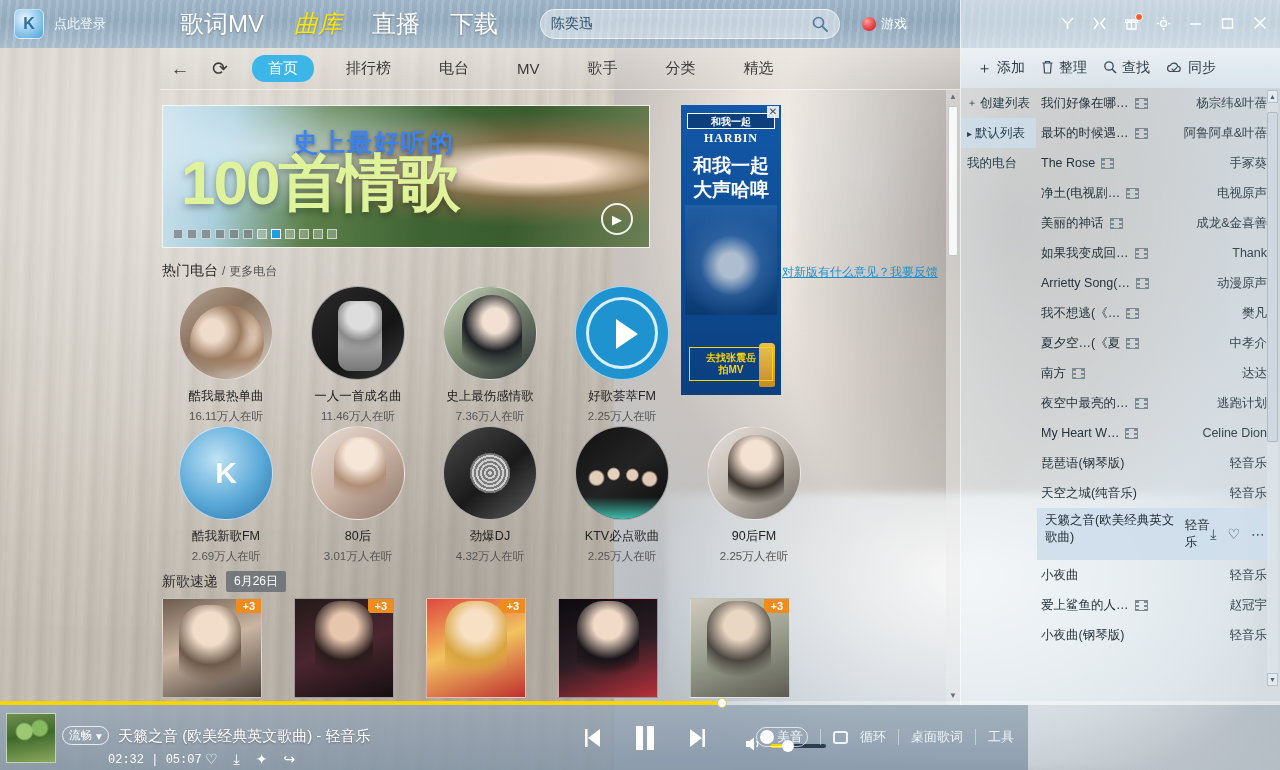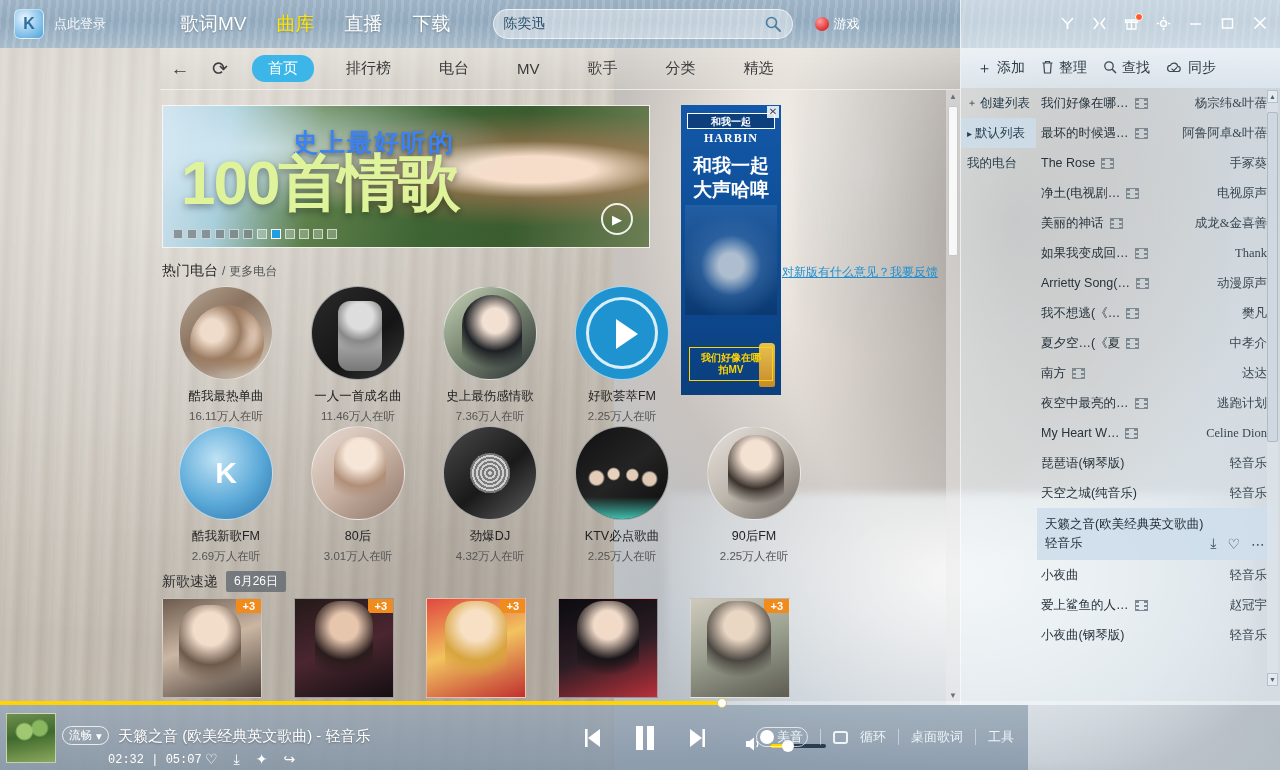--- a/index.html
+++ b/index.html
@@ -59,22 +59,22 @@
   }
   .logo {
     width:30px;height:30px;margin-left:14px;border-radius:6px;
     background: radial-gradient(circle at 35% 30%, #eaf6ff, #9ecef0 45%, #4aa3d8 100%);
     border:1px solid rgba(255,255,255,.6);
     display:flex;align-items:center;justify-content:center;
     color:#2e6f9e;font-weight:bold;font-size:16px; position:relative; z-index:2;
   }
   .login-link { margin-left:10px; color:#f2f8fc; font-size:13px; position:relative; z-index:2; }
   .mainnav { display:flex; align-items:center; gap:30px; margin-left:74px; position:relative; z-index:2;}
-  .mainnav a { color:#ffffff; font-size:19px; text-decoration:none; text-shadow:0 1px 2px rgba(0,0,0,.25); }
-  .mainnav a.active { color:#ffe600; }
+  .mainnav a { color:#ffffff; font-size:24px; text-decoration:none; text-shadow:0 1px 2px rgba(0,0,0,.25); }
+  .mainnav a.active { color:#ffe600;font-style:italic; }
   .searchbox {
     margin-left:42px; width:300px; height:30px; border-radius:15px;
     background: rgba(255,255,255,.45); border:1px solid rgba(255,255,255,.65);
     display:flex; align-items:center; padding:0 10px; position:relative; z-index:2;
   }
   .searchbox input {
     flex:1; border:none; background:transparent; outline:none;
     font-family: "Liberation Sans", sans-serif; font-size:14px; color:#2b4e6b;
   }
   .search-ico { width:18px;height:18px; }
@@ -212,22 +212,22 @@
   .rp-lists{position:absolute;left:0;top:88px;width:75px;height:100px;}
   .rp-li{height:30px;display:flex;align-items:center;padding-left:6px;font-size:12.5px;color:#29414f;cursor:pointer;gap:3px;}
   .rp-li.sel{background:rgba(205,221,234,.85);}
   .songlist{position:absolute;left:76px;top:88px;width:236px;height:600px;overflow:hidden;}
   .song{height:30px;display:flex;align-items:center;padding:0 6px 0 4px;font-size:12.5px;color:#27333c;cursor:pointer;gap:6px;}
   .song .title{flex:0 1 auto;max-width:120px;white-space:nowrap;overflow:hidden;text-overflow:ellipsis;}
   .song .mv{width:13px;height:11px;border:1px solid #7d8a93;position:relative;flex:none;}
   .song .mv:before,.song .mv:after{content:"";position:absolute;top:0;bottom:0;width:3px;
     background:repeating-linear-gradient(180deg,#7d8a93 0 2px, transparent 2px 4px);}
   .song .mv:before{left:0;} .song .mv:after{right:0;}
-  .song .artist{margin-left:auto;color:#3a4750;white-space:nowrap;overflow:hidden;text-overflow:ellipsis;max-width:96px;text-align:right;font-family:Liberation Serif, serif;}
-  .song.current{height:52px;flex-direction:column;align-items:stretch;justify-content:center;
+  .song .artist{margin-left:auto;color:#3a4750;white-space:nowrap;overflow:hidden;text-overflow:ellipsis;max-width:96px;text-align:right;}
+  .song.current{height:52px;flex-direction:row;align-items:stretch;justify-content:center;
     background:rgba(206,222,235,.9);padding:4px 8px;gap:2px;}
   .song.current .ctitle{font-size:12.5px;color:#1e2b34;}
   .song.current .crow{display:flex;align-items:center;}
   .song.current .cartist{font-size:12.5px;color:#27333c;}
   .song.current .cicons{margin-left:auto;display:flex;gap:11px;align-items:center;color:#39505f;font-size:14px;}
   .rp-scroll{position:absolute;right:2px;top:90px;width:11px;height:596px;background:rgba(225,232,238,.5);border-radius:2px;}
   .rp-thumb{position:absolute;left:0;top:22px;width:11px;height:330px;background:#cfd8e0;border:1px solid #aebac4;border-radius:2px;}
   .rp-sa{position:absolute;left:0;width:11px;height:13px;background:#e3eaf0;border:1px solid #b5c1ca;font-size:7px;text-align:center;color:#55626c;line-height:11px;}
 
   
@@ -378,21 +378,21 @@
   </div>
 
   <div class="adbox">
     <div class="brand">和我一起</div>
     <div class="brand-en">HARBIN</div>
     <div class="l1">和我一起</div>
     <div class="l2">大声哈啤</div>
     <div class="people"></div>
     <div class="bottle"></div>
     <div class="cta">
-      <span>我们好像在哪</span>
+      <span>去找张震岳</span>
       <span>拍MV</span>
     </div>
     <div class="adclose">✕</div>
   </div>
 
   <div class="sec-head" style="top:172px">
     <span>热门电台</span>
     <span class="more">/</span>
     <span class="more">更多电台</span>
   </div>

